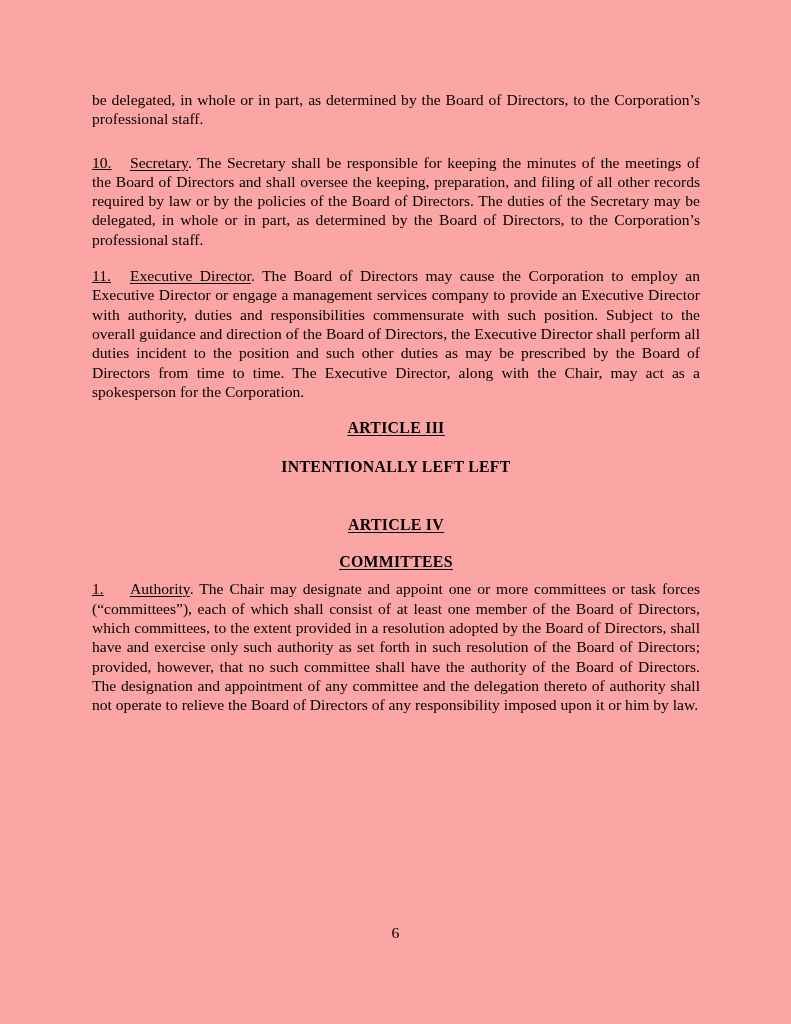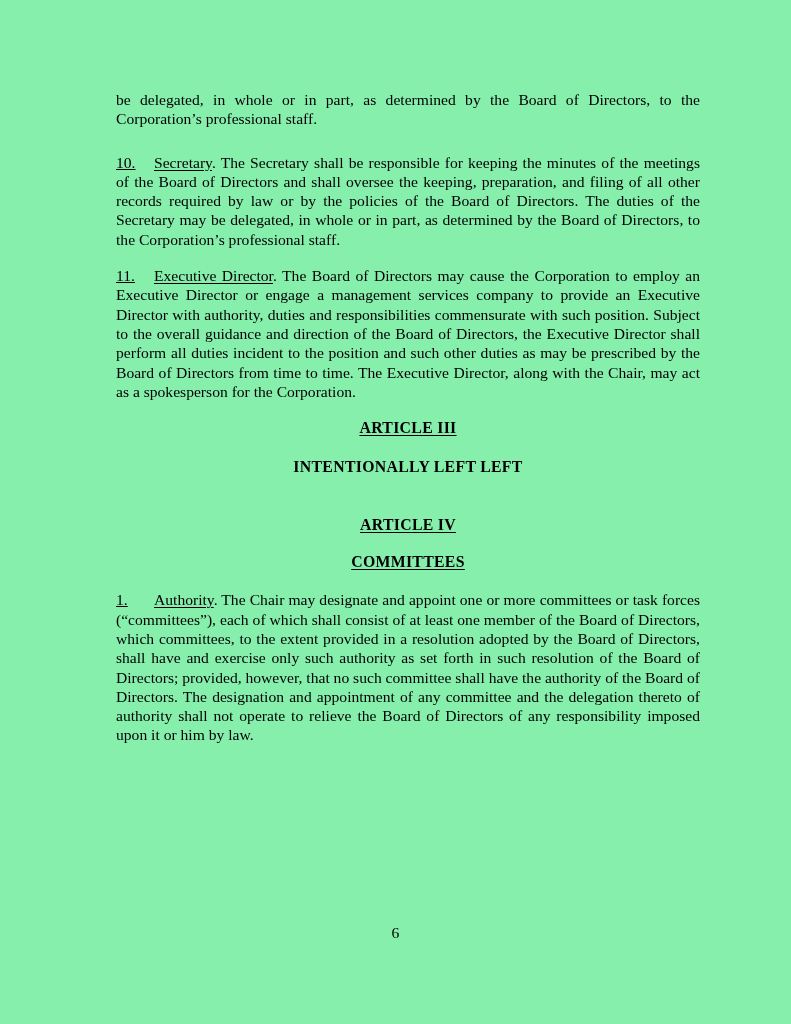--- a/index.html
+++ b/index.html
@@ -8,22 +8,22 @@
     width: 791px;
     height: 1024px;
     position: relative;
     font-family: "Liberation Serif", "DejaVu Serif", serif;
     color: #000000;
     overflow: hidden;
   }
   .page {
     position: absolute;
     inset: 0;
-    background: #86efac;
-    padding: 90px 91px 0 116px;
+    background: #fca5a5;
+    padding: 90px 91px 0 92px;
   }
   .para {
     font-size: 15.6px;
     line-height: 19.3px;
     text-align: justify;
   }
   .num {
     display: inline-block;
     width: 38px;
     text-decoration: underline;
@@ -43,21 +43,21 @@
   .heading .u {
     text-decoration: underline;
     text-underline-offset: 2px;
   }
   .mb-cont   { margin-bottom: 24px; }
   .mb-item10 { margin-bottom: 17px; }
   .mb-item11 { margin-bottom: 17px; }
   .mb-art3   { margin-bottom: 20px; text-align: center; }
   .mb-blank  { margin-bottom: 38px; }
   .mb-art4   { margin-bottom: 18px; margin-top: 13px; }
-  .mb-comm   { margin-bottom: 19px; }
+  .mb-comm   { margin-bottom: 8px; }
   .page-number {
     position: absolute;
     left: 0;
     right: 0;
     top: 924px;
     text-align: center;
     font-size: 15.6px;
   }
 </style>
 </head>

